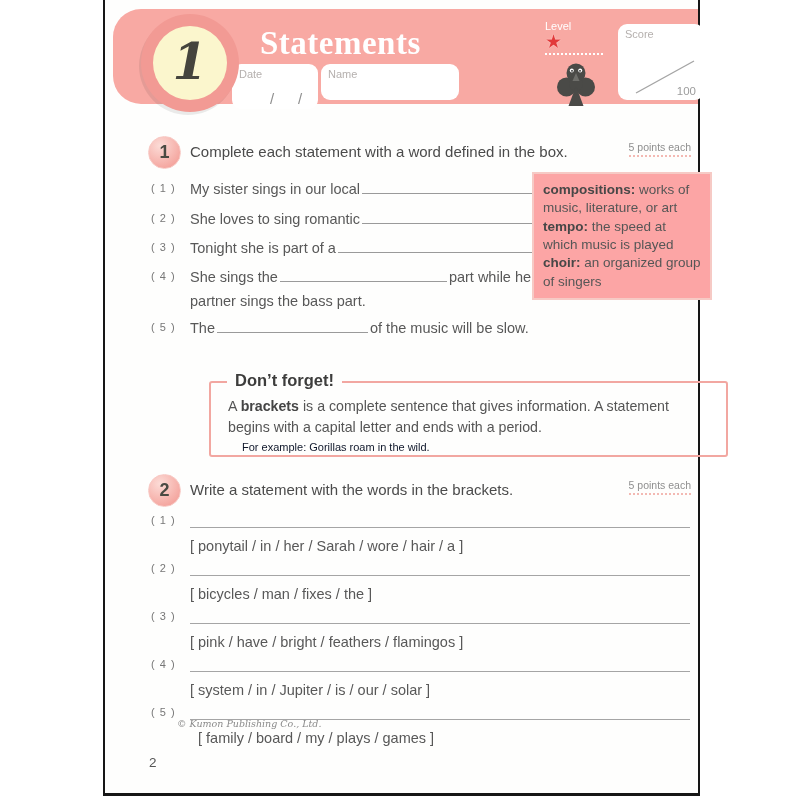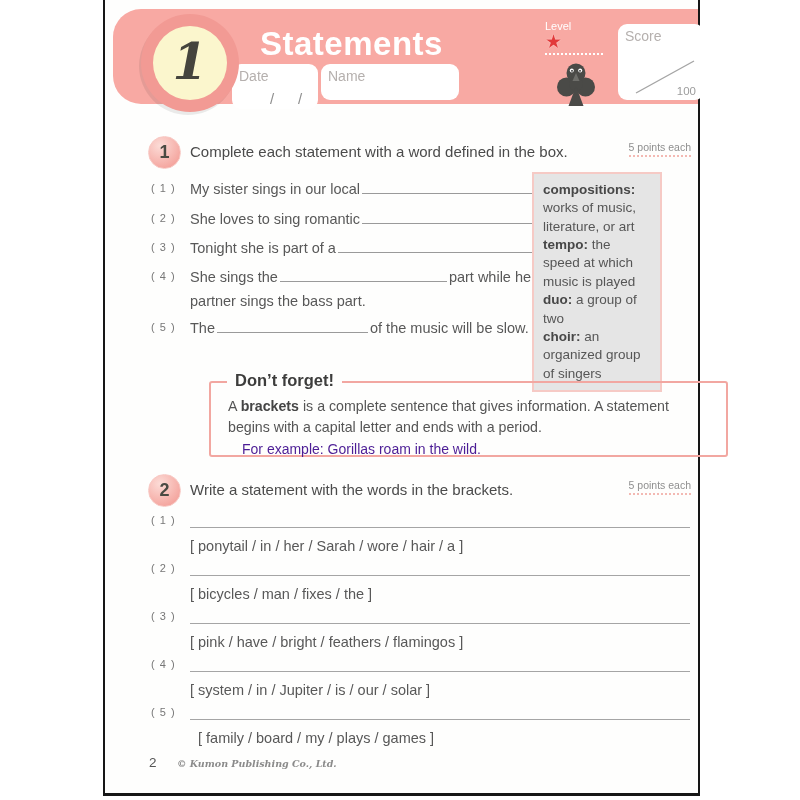--- a/index.html
+++ b/index.html
@@ -27,26 +27,26 @@
   .lesson-badge-inner {
     width:74px; height:74px; border-radius:50%; background:#fbf6cd;
     display:flex; align-items:center; justify-content:center;
   }
   .lesson-num {
     font-family:"DejaVu Serif", serif; font-style:italic; font-weight:bold;
     font-size:50px; color:#45443d; transform:translateY(-2px);
   }
   .banner-title {
     position:absolute; left:147px; top:16px; color:#ffffff;
-    font-family:Liberation Sans, sans-serif; font-weight:bold; font-size:33px; letter-spacing:0.5px;
+    font-family:Liberation Serif, serif; font-weight:bold; font-size:33px; letter-spacing:0.5px;
   }
   .field-box {
     position:absolute; background:#ffffff; border-radius:9px; padding:4px 7px;
   }
-  .field-label { font-size:14px; color:#b5b0ae; }
+  .field-label { font-size:11px; color:#b5b0ae; }
   .date-box { left:119px; top:55px; width:86px; height:45px; }
   .name-box { left:208px; top:55px; width:138px; height:36px; }
   .date-slash { position:absolute; bottom:2px; color:#8f8f8f; font-size:15px; }
   .slash-1 { left:38px; } .slash-2 { left:66px; }
 
   .level-wrap { position:absolute; left:432px; top:11px; width:58px; text-align:left; }
   .level-label { color:#ffffff; font-size:11px; }
   .level-star { color:#e23a3a; font-size:19px; line-height:20px; text-shadow:0 0 1px #fff; }
   .level-dots { margin-top:1px; border-bottom:2px dotted #ffffff; width:58px; }
 
@@ -72,51 +72,51 @@
 
   .item-num { position:absolute; font-size:11px; color:#777; letter-spacing:1px; }
   .item-text { position:absolute; left:85px; font-size:14.5px; color:#585858; white-space:nowrap; }
   .blank {
     display:inline-block; border-bottom:1.3px solid #9a9a9a; height:14px;
     vertical-align:baseline; margin:0 2px;
   }
 
   
   .def-box {
-    position:absolute; left:427px; top:172px; width:130px;
-    border:2px solid #f6cac5; background:#e5e5e5;
+    position:absolute; left:427px; top:172px; width:180px;
+    border:2px solid #f6cac5; background:#fca5a5;
     padding:7px 9px; font-size:13.5px; line-height:1.36; color:#565656;
   }
   .def-item b { color:#474747; }
 
   
   .forget-box {
     position:absolute; left:73px; top:381px; width:519px; height:76px;
     border:2px solid #f2a7a1; border-radius:3px;margin-left:31px;
   }
   .forget-title {
     position:absolute; top:-12px; left:16px; background:#fefefd; padding:0 8px;
     font-weight:bold; font-size:16.5px; color:#3d3d3c;
   }
   .forget-body { padding:13px 14px 0 17px; font-size:14.2px; color:#555; line-height:1.5; }
   .forget-body b { color:#454545; }
-  .forget-example { padding:0 14px 0 31px; font-size:14px; color:#4c1d95; line-height:1.5; }
+  .forget-example { padding:0 14px 0 31px; font-size:11px; color:#0f172a; line-height:1.5; }
 
   
   .ans-line {
     position:absolute; left:85px; right:8px; height:16px;
     border-bottom:1.4px solid #a5a5a5;
   }
   .bracket-text { position:absolute; left:85px; font-size:14.5px; color:#585858; }
 
   
   .page-num { position:absolute; left:44px; top:755px; font-size:13.5px; color:#555; }
   .copyright {
-    position:absolute; left:72px; top:758px; font-size:9.5px; color:#8a8a8a;
-    font-family:"DejaVu Serif", serif; font-style:italic;font-weight:bold;
+    position:absolute; left:72px; top:718px; font-size:9.5px; color:#8a8a8a;
+    font-family:"DejaVu Serif", serif; font-style:italic;
   }
 </style>
 </head>
 <body>
 
 <div class="stage">
   <div class="page">
 
     <div class="banner">
       <div class="banner-title">Statements</div>
@@ -193,21 +193,20 @@
     <div class="item-text" style="top:293px;">partner sings the bass part.</div>
 
     <span class="item-num" style="left:46px; top:321px;">( 5 )</span>
     <div class="item-text" style="top:319px;">
       <span>The</span><span class="blank" style="width:151px;"></span><span>of the music will be slow.</span>
     </div>
 
     <div class="def-box">
       <div class="def-item"><b>compositions:</b><span> works of music, literature, or art</span></div>
       <div class="def-item"><b>tempo:</b><span> the speed at which music is played</span></div>
-      <div class="def-item"><b>duo:</b><span> a group of two</span></div>
       <div class="def-item"><b>choir:</b><span> an organized group of singers</span></div>
     </div>
 
     <div class="forget-box">
       <div class="forget-title">Don’t forget!</div>
       <div class="forget-body">
         <span>A </span><b>brackets</b><span> is a complete sentence that gives information. A statement begins with a capital letter and ends with a period.</span>
       </div>
       <div class="forget-example">For example: Gorillas roam in the wild.</div>
     </div>

